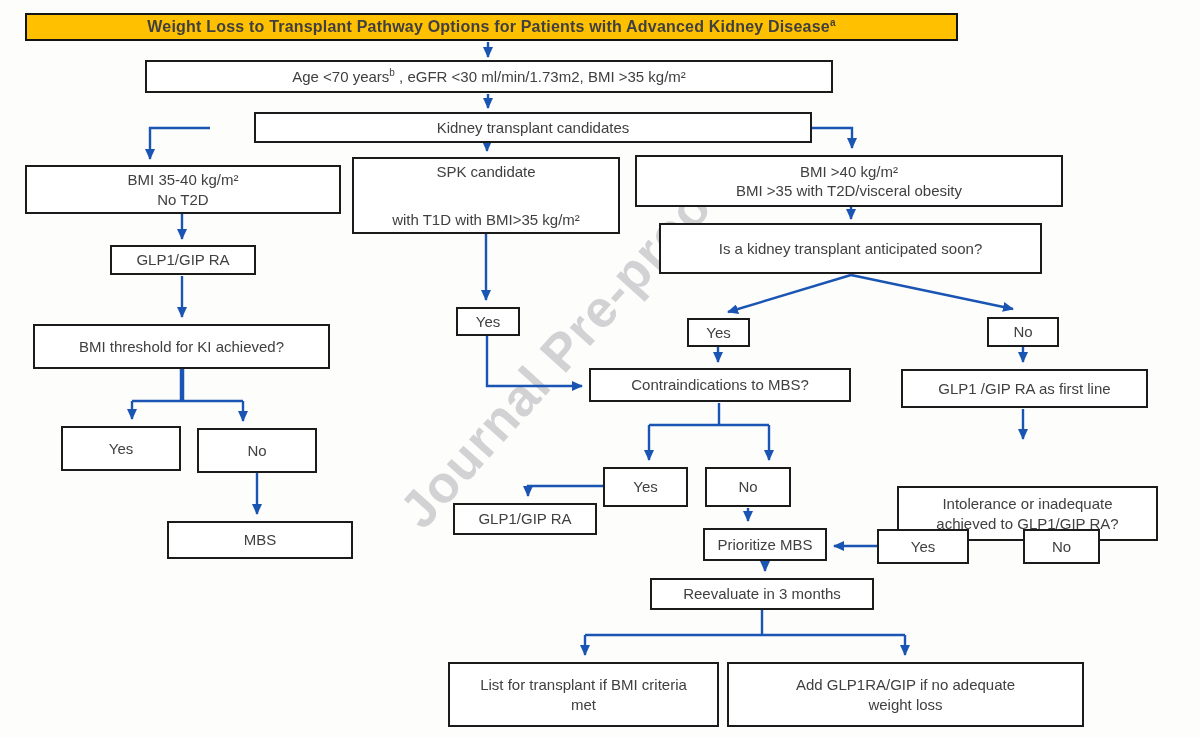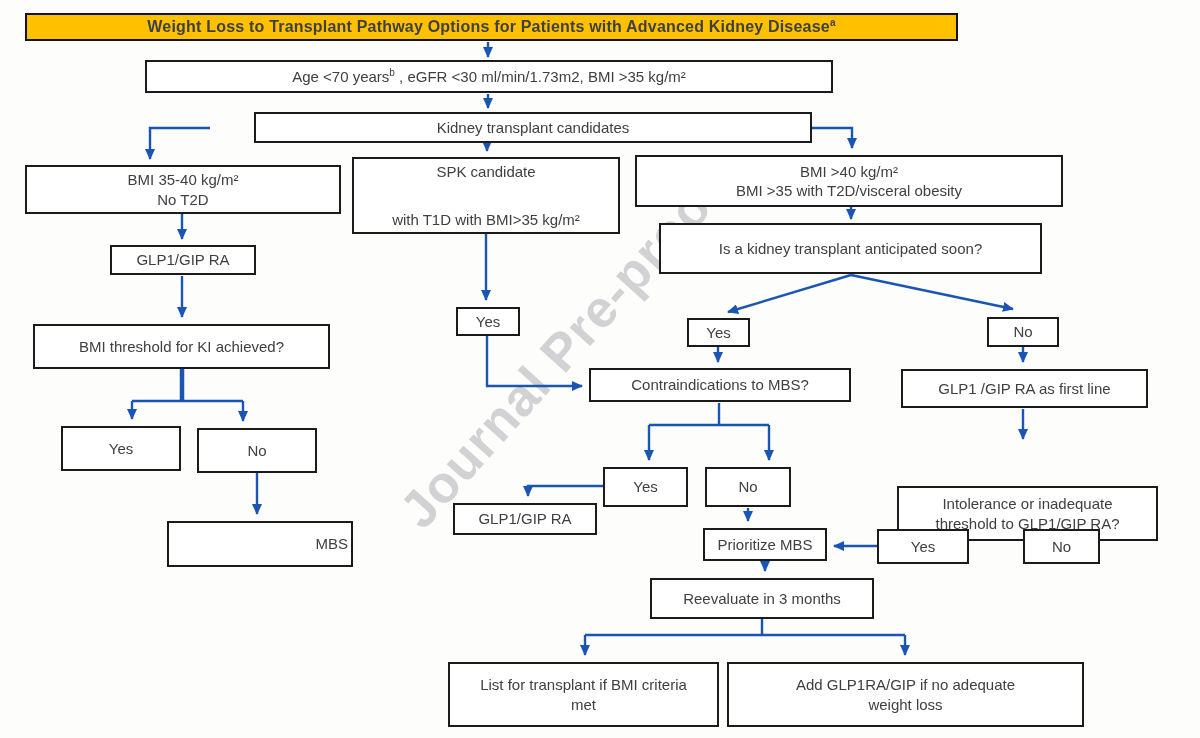--- a/index.html
+++ b/index.html
@@ -112,21 +112,21 @@
   </div>
 
   <div class="node" style="left:61px;top:426px;width:120px;height:45px;">
     <span class="line">Yes</span>
   </div>
 
   <div class="node" style="left:197px;top:428px;width:120px;height:45px;">
     <span class="line">No</span>
   </div>
 
-  <div class="node" style="left:167px;top:521px;width:186px;height:46px;align-items:flex-end;">
+  <div class="node" style="left:167px;top:521px;width:186px;height:38px;">
     <span class="line">MBS</span>
   </div>
 
   <div class="node" style="left:352px;top:157px;width:268px;height:77px;gap:28px;">
     <span class="line">SPK candidate</span>
     <span class="line">with T1D with BMI&gt;35 kg/m²</span>
   </div>
 
   <div class="node" style="left:456px;top:307px;width:64px;height:29px;">
     <span class="line">Yes</span>
@@ -164,36 +164,36 @@
   <div class="node" style="left:705px;top:467px;width:86px;height:40px;">
     <span class="line">No</span>
   </div>
 
   <div class="node" style="left:453px;top:503px;width:144px;height:32px;">
     <span class="line">GLP1/GIP RA</span>
   </div>
 
   <div class="node" style="left:897px;top:446px;width:261px;height:55px;margin-top:40px;">
     <span class="line">Intolerance or inadequate</span>
-    <span class="line">threshold to GLP1/GIP RA?</span>
+    <span class="line">achieved to GLP1/GIP RA?</span>
   </div>
 
   <div class="node" style="left:703px;top:528px;width:124px;height:33px;">
     <span class="line">Prioritize MBS</span>
   </div>
 
   <div class="node" style="left:877px;top:529px;width:92px;height:35px;">
     <span class="line">Yes</span>
   </div>
 
   <div class="node" style="left:1023px;top:529px;width:77px;height:35px;">
     <span class="line">No</span>
   </div>
 
-  <div class="node" style="left:650px;top:578px;width:224px;height:41px;">
+  <div class="node" style="left:650px;top:578px;width:224px;height:32px;">
     <span class="line">Reevaluate in 3 months</span>
   </div>
 
   <div class="node" style="left:448px;top:662px;width:271px;height:65px;">
     <span class="line">List for transplant if BMI criteria</span>
     <span class="line">met</span>
   </div>
 
   <div class="node" style="left:727px;top:662px;width:357px;height:65px;">
     <span class="line">Add GLP1RA/GIP if no adequate</span>

